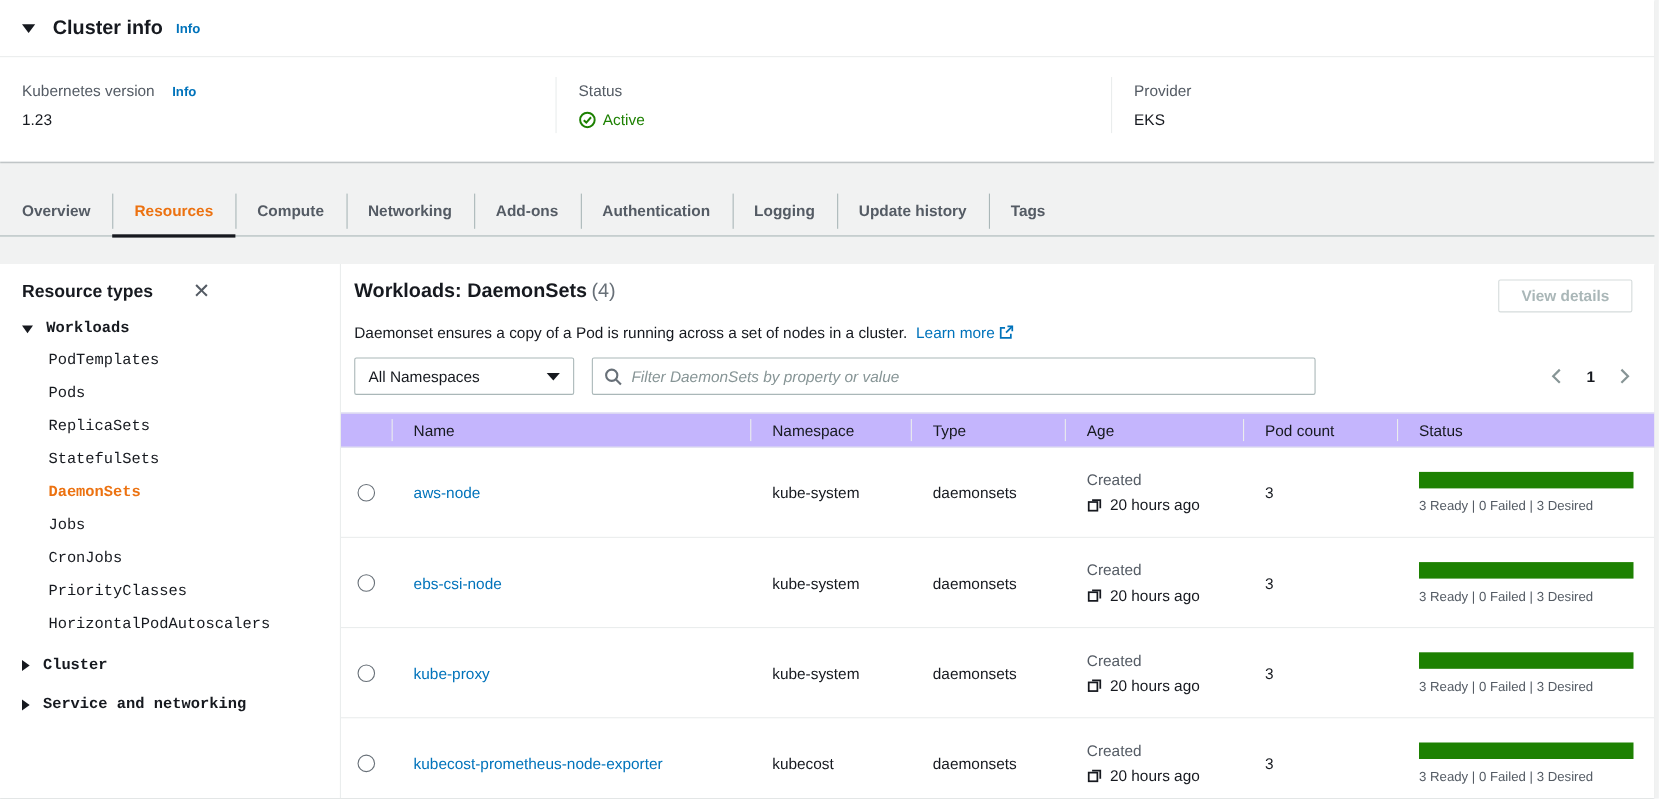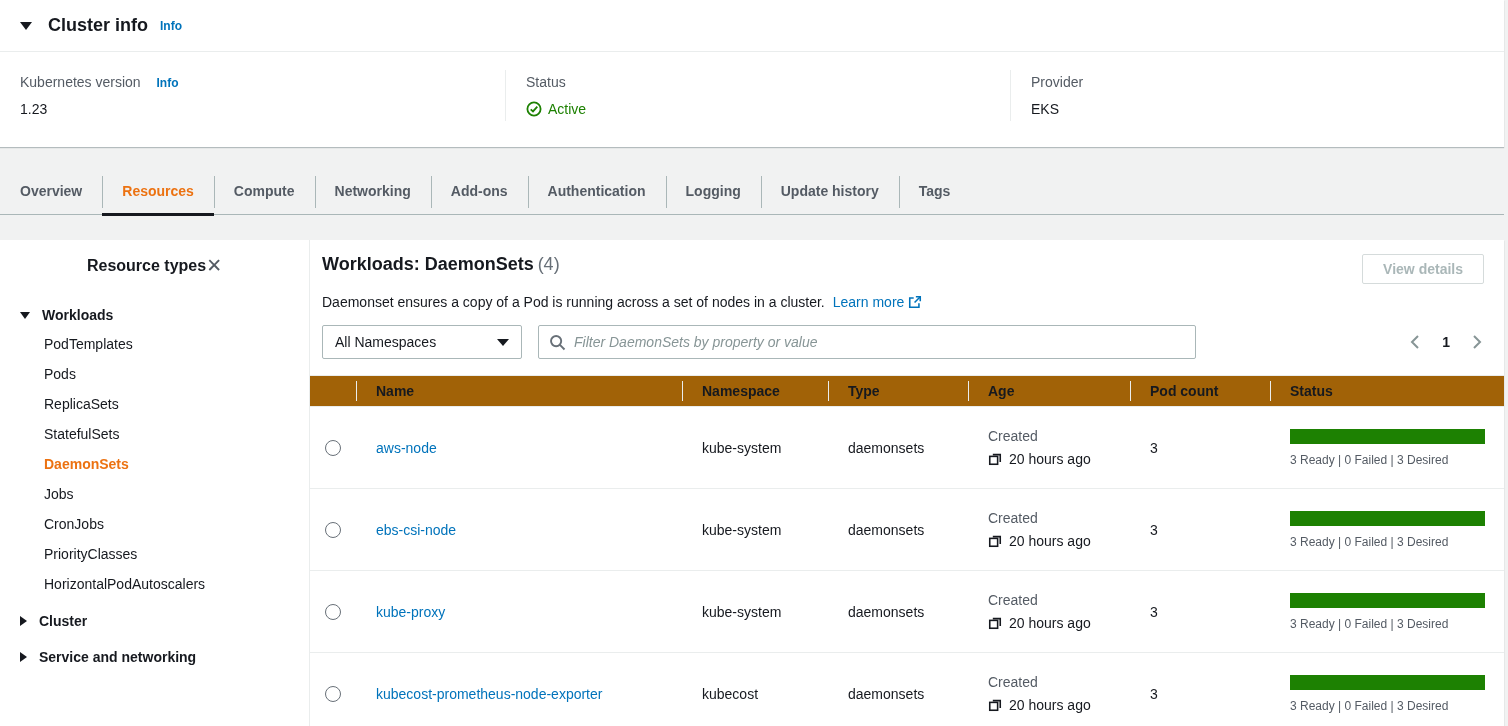--- a/index.html
+++ b/index.html
@@ -41,24 +41,24 @@
   .tab.active { color:#ec7211; }
   .tab.active::after { content:''; position:absolute; left:0; right:0; bottom:-2px; height:3px;
     background:#16191f; }
 
   
   .content { flex:1; display:flex; background:#fff; margin-top:25px; margin-right:4px;
     box-shadow:0 1px 1px rgba(0,28,36,.25); overflow:hidden; }
 
   
   .sidebar { width:310px; border-right:1px solid #eaeded; padding:16px 20px; flex-shrink:0; }
-  .sidebar-header { display:flex; justify-content:center; align-items:center; }
+  .sidebar-header { display:flex; justify-content:flex-start; align-items:center;gap:36px; }
   .sidebar-title { font-size:16px; font-weight:700; }
   .close-x { color:#545b64; font-size:19px; cursor:pointer; line-height:1; }
-  .tree { margin-top:26px; }
+  .tree { margin-top:10px;font-family:Liberation Mono, monospace; }
   .tree-group-header { display:flex; align-items:center; gap:12px; font-weight:700;
     padding:6px 0; cursor:pointer; }
   .tree-group-header .tri-down { border-left-width:5px; border-right-width:5px; border-top-width:7px; }
   .tree-group-header .tri-right { border-top-width:5px; border-bottom-width:5px; border-left-width:7px; }
   .tree-items { padding-left:24px; margin-bottom:8px; }
   .tree-item { line-height:30px; color:#16191f; cursor:pointer; }
   .tree-item.selected { color:#ec7211; font-weight:700; }
   .tree-group { margin-top:8px; }
 
   
@@ -84,22 +84,22 @@
   .search-box input { border:none; outline:none; flex:1; font-size:14px; font-family:inherit;
     color:#16191f; background:transparent; }
   .search-box input::placeholder { font-style:italic; color:#879596; }
   .pagination { margin-left:auto; display:flex; align-items:center; gap:20px; }
   .page-arrow { cursor:pointer; display:flex; }
   .page-number { font-weight:700; }
 
   
   .ds-table { margin:16px -20px 0 -12px; }
   .tr { display:flex; align-items:center; }
-  .thead { height:32px; background:#a16207; border-top:1px solid #eaeded;
-    border-bottom:1px solid #eaeded; font-weight:700; }
+  .thead { height:32px; background:#c4b5fd; border-top:1px solid #eaeded;
+    border-bottom:1px solid #eaeded; font-weight:400; }
   .th { position:relative; height:100%; display:flex; align-items:center; }
   .th:not(:first-child)::before { content:''; position:absolute; left:0; top:5px; bottom:5px;
     width:1px; background:#eaeded; }
   .row { height:82px; border-bottom:1px solid #eaeded; }
   .cell { padding-left:20px; }
   .col-sel { width:46px; display:flex; justify-content:center; padding-left:0; }
   .col-name { width:326px; }
   .col-ns { width:146px; }
   .col-type { width:140px; }
   .col-age { width:162px; }

